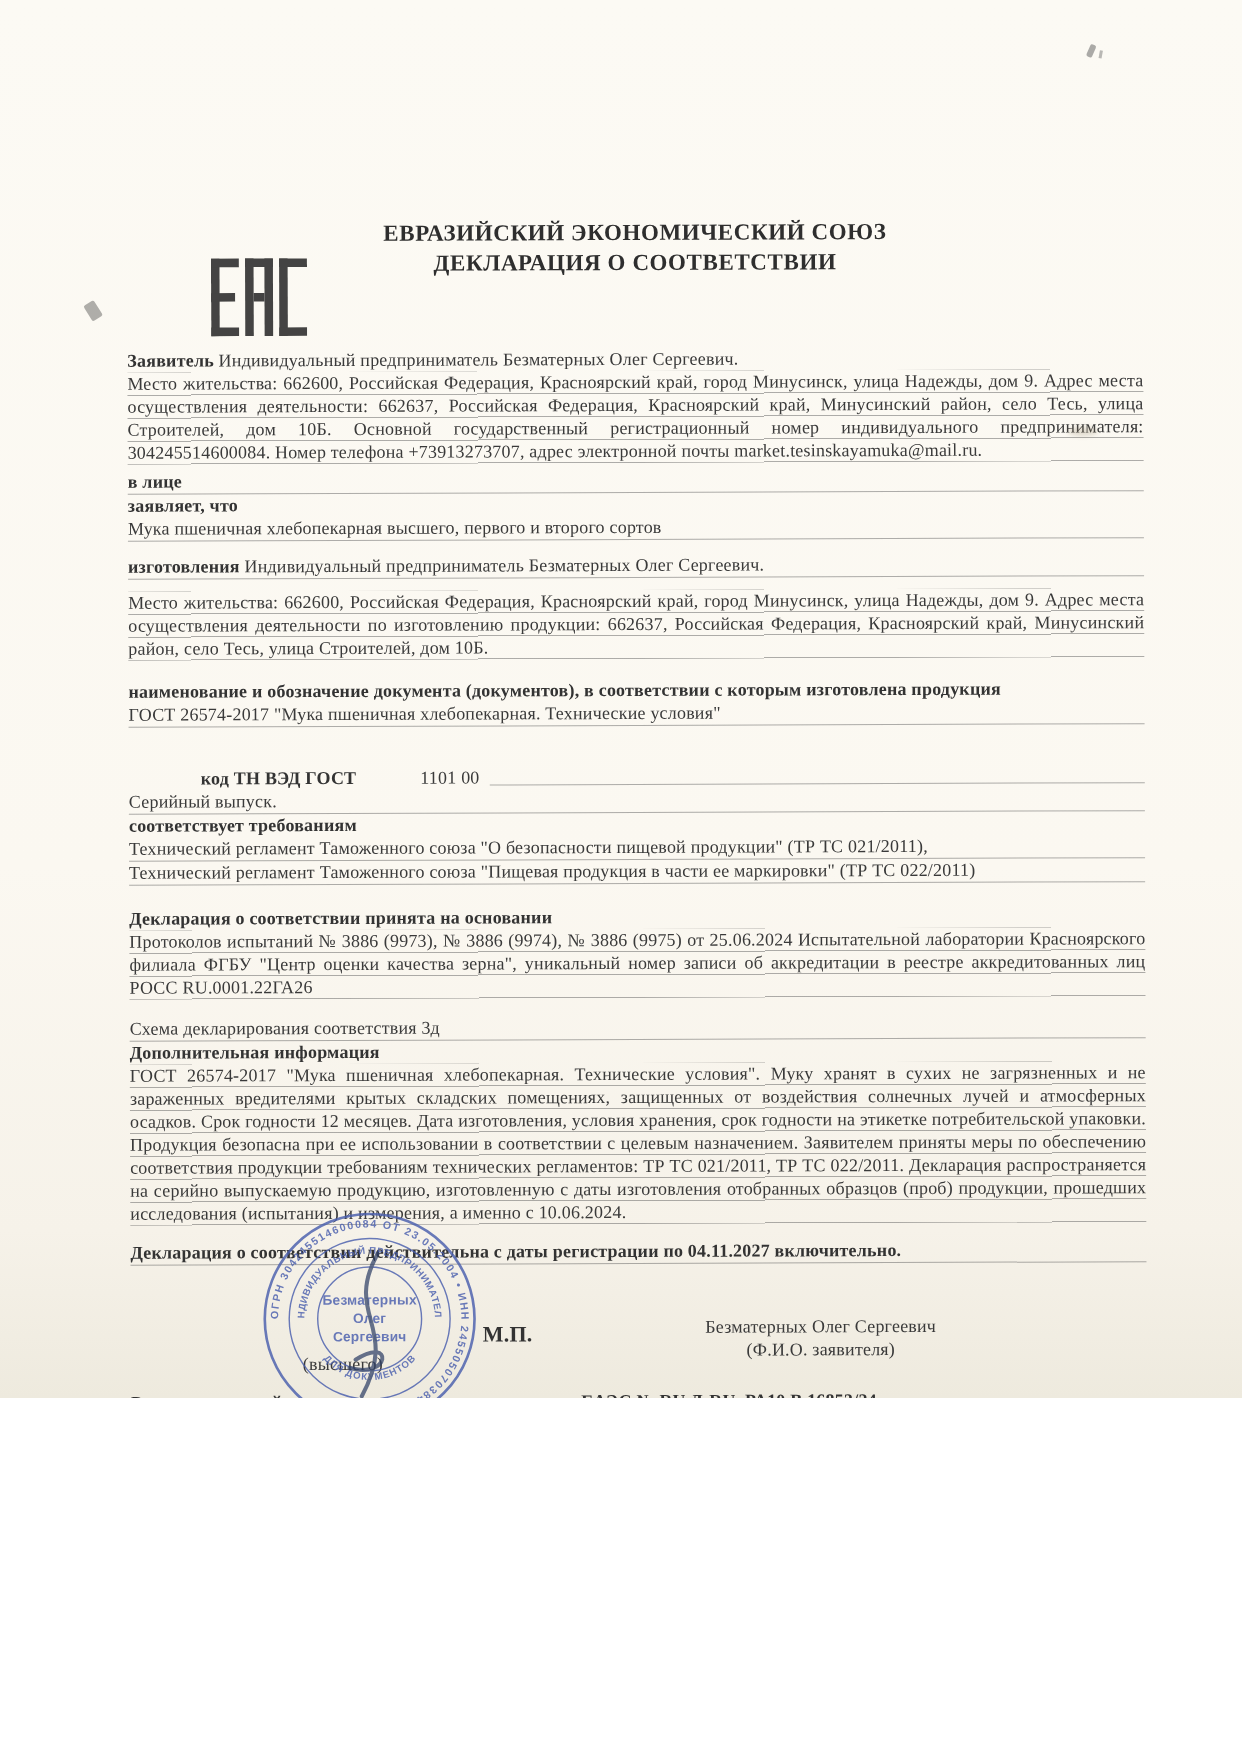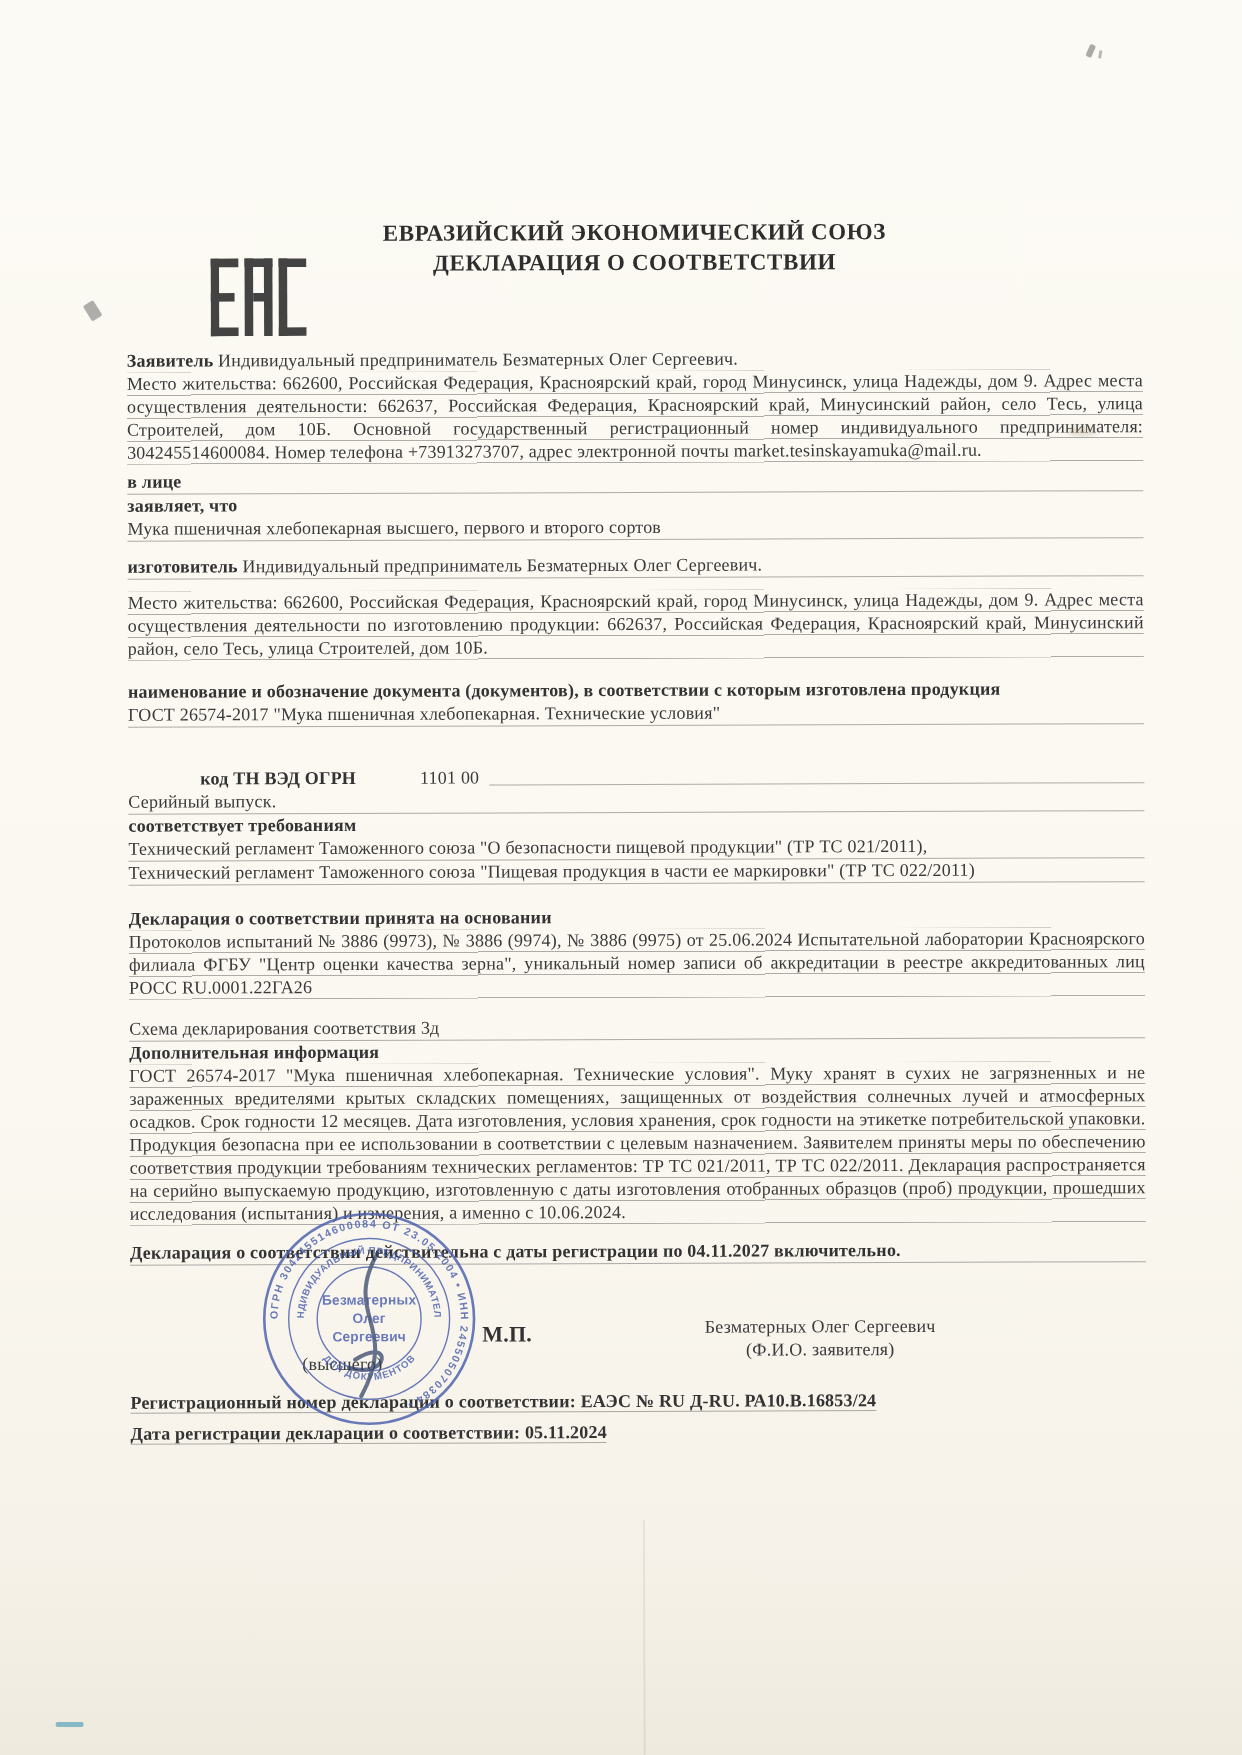--- a/index.html
+++ b/index.html
@@ -1,20 +1,20 @@
 <!DOCTYPE html>
 <html><head>
 <meta charset="utf-8">
 <style>
   * { margin:0; padding:0; box-sizing:border-box; }
   html,body { width:1242px; height:1755px; }
   body { font-family:"Liberation Serif", serif; }
 
   .page {
-    position:relative; width:1242px; height:1755px; overflow:hidden;
+    position:relative; width:1242px; height:1398px; overflow:hidden;
     background:
       linear-gradient(180deg, #fcfaf4 0%, #fbf8f1 62%, #f6f2e9 88%, #eeeade 100%);
     color:#3a3a3a;
   }
   .scan { position:absolute; inset:0; transform:rotate(-0.2deg); transform-origin:50% 40%; }
 
   .content {
     position:absolute; left:128px; top:218px; width:1016px;
     font-size:18px; line-height:23px; letter-spacing:0.2px;
   }
@@ -83,30 +83,30 @@
           <span>Индивидуальный предприниматель Безматерных Олег Сергеевич.</span>
         </div>
         <div class="ruled jp">Место жительства: 662600, Российская Федерация, Красноярский край, город Минусинск, улица Надежды, дом 9. Адрес места осуществления деятельности: 662637, Российская Федерация, Красноярский край, Минусинский район, село Тесь, улица Строителей, дом 10Б. Основной государственный регистрационный номер индивидуального предпринимателя: 304245514600084. Номер телефона +73913273707, адрес электронной почты market.tesinskayamuka@mail.ru.</div>
       </div>
 
       <div class="b uline" style="margin-top:6px;">в лице</div>
       <div class="b">заявляет, что</div>
       <div class="uline">Мука пшеничная хлебопекарная высшего, первого и второго сортов</div>
 
       <div class="uline" style="margin-top:14px;">
-        <span class="b">изготовитель</span>
+        <span class="b">изготовления</span>
         <span>Индивидуальный предприниматель Безматерных Олег Сергеевич.</span>
       </div>
       <div class="ruled jp" style="margin-top:12px;">Место жительства: 662600, Российская Федерация, Красноярский край, город Минусинск, улица Надежды, дом 9. Адрес места осуществления деятельности по изготовлению продукции: 662637, Российская Федерация, Красноярский край, Минусинский район, село Тесь, улица Строителей, дом 10Б.</div>
 
       <div class="b" style="margin-top:20px;">наименование и обозначение документа (документов), в соответствии с которым изготовлена продукция</div>
       <div class="uline">ГОСТ 26574-2017 "Мука пшеничная хлебопекарная. Технические условия"</div>
 
       <div class="row" style="margin-top:40px;">
-        <span class="b" style="margin-left:72px;">код ТН ВЭД ОГРН</span>
+        <span class="b" style="margin-left:72px;">код ТН ВЭД ГОСТ</span>
         <span style="margin-left:64px;">1101 00</span>
         <div class="fill-line"></div>
       </div>
       <div class="uline">Серийный выпуск.</div>
 
       <div class="b">соответствует требованиям</div>
       <div class="uline">Технический регламент Таможенного союза "О безопасности пищевой продукции" (ТР ТС 021/2011),</div>
       <div class="uline">Технический регламент Таможенного союза "Пищевая продукция в части ее маркировки" (ТР ТС 022/2011)</div>
 
       <div class="b" style="margin-top:22px;">Декларация о соответствии принята на основании</div>

